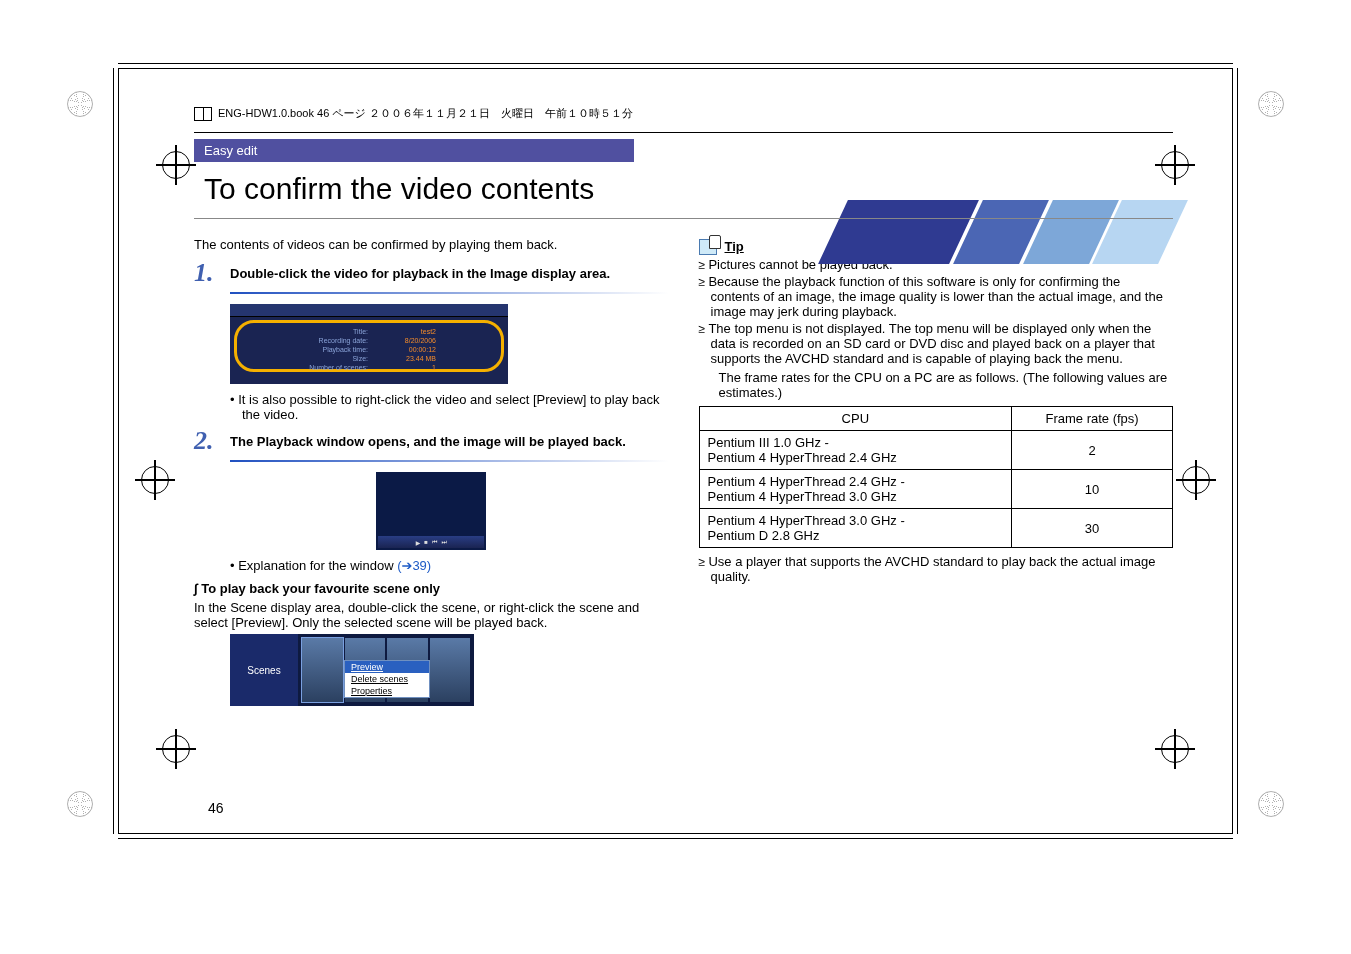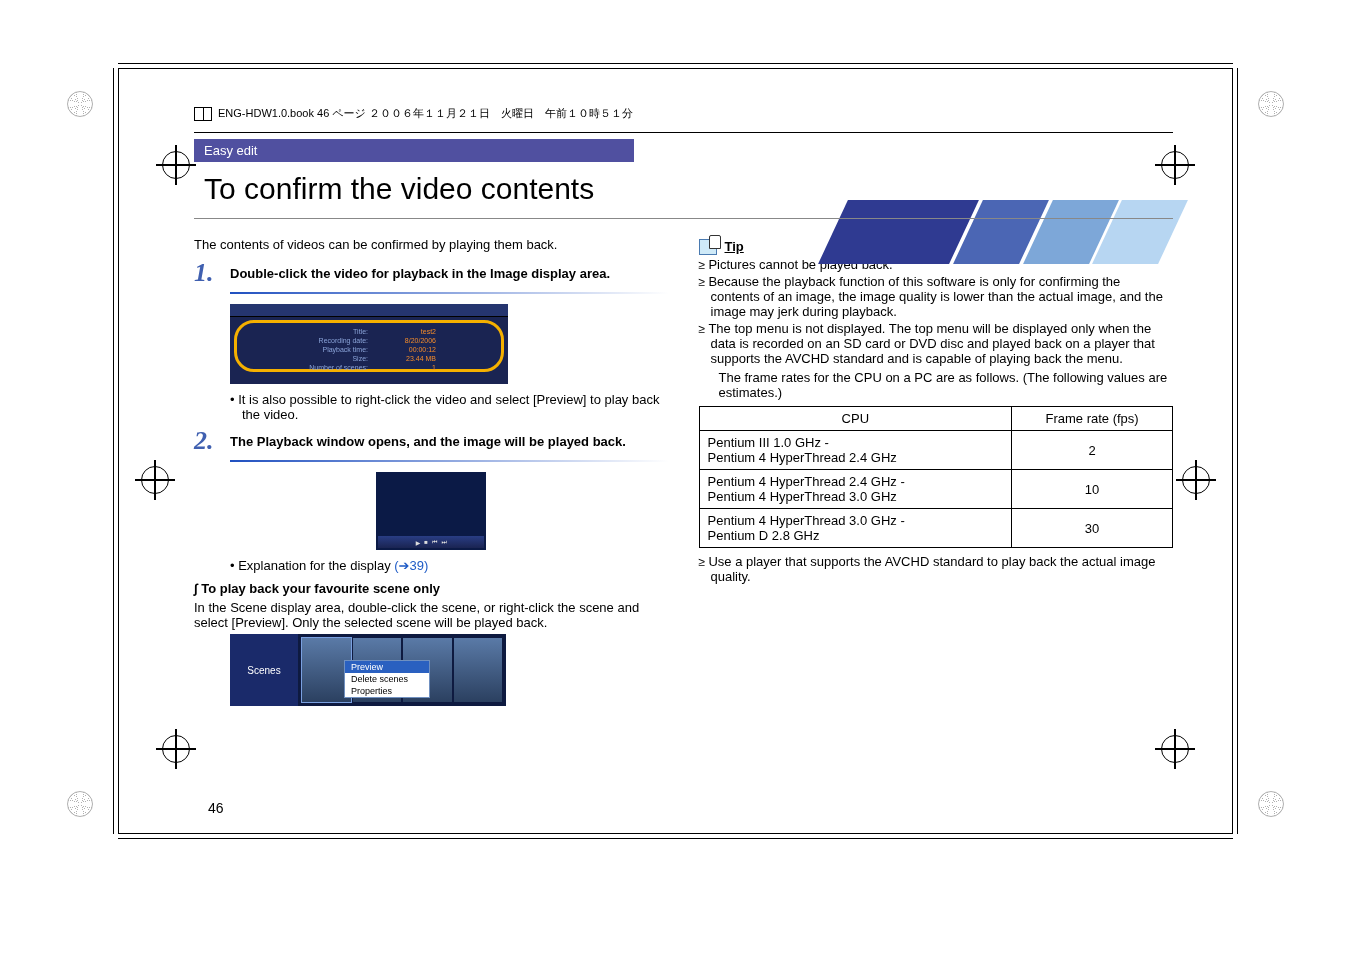--- a/index.html
+++ b/index.html
@@ -187,39 +187,39 @@
   .figure .txt.lbl { color:#8aa3d8; right:140px; }
   .figure.small { width: 110px; height: 78px; margin-left: auto; margin-right:auto; background:#0b1a46;}
   .figure.small .ctl {
     position:absolute; bottom:2px; left:2px; right:2px; height:12px;
     background: linear-gradient(#293d84,#1a2452);
     display:flex; gap:4px; justify-content:center; align-items:center;
   }
   .figure.small .ctl span { color:#ddd; font-size:6px; }
 
   .figure.scene {
-    width: 276px; height: 72px; margin-left: 36px;
+    width: 244px; height: 72px; margin-left: 36px;
     display:flex;
   }
   .figure.scene .sidelabel {
     width:68px; background:#1a2a6a; color:#fff; font-size:10px;
     display:flex; align-items:center; justify-content:center;
   }
   .figure.scene .thumbs {
     flex:1; background:#0e1a40; position:relative; display:flex; gap:2px; padding:4px;
   }
   .figure.scene .thumbs .thumb {
     flex:1; background:linear-gradient(#5a7aa7,#2b4060);
   }
   .figure.scene .thumbs .thumb.sel { outline:1px solid #7aa0e0; position:relative;}
   .figure.scene .menu {
     position:absolute; left:46px; top:26px; background:#fff; color:#000; font-size:9px;
     border:1px solid #7090c0; width:84px;
   }
-  .figure.scene .menu div { padding:1px 6px; }
+  .figure.scene .menu div { padding:1px 6px;text-decoration:underline; }
   .figure.scene .menu div.sel { background:#2a60c0; color:#fff; }
 
   .bullet {
     margin: 4px 0 4px 36px;
     text-indent: -12px;
     padding-left: 12px;
     font-size: 13px;
   }
   .bullet::before { content: "• "; }
 
@@ -360,21 +360,21 @@
       <div class="figure small">
         <div class="ctl">
           <span>▶</span>
           <span>■</span>
           <span>⏮</span>
           <span>⏭</span>
         </div>
       </div>
 
       <div class="bullet">
-        <span>Explanation for the display </span><span class="link">(➔39)</span>
+        <span>Explanation for the window </span><span class="link">(➔39)</span>
       </div>
 
       <div class="subhead">To play back your favourite scene only</div>
       <div class="para">In the Scene display area, double-click the scene, or right-click the scene and select [Preview]. Only the selected scene will be played back.</div>
 
       <div class="figure scene">
         <div class="sidelabel">Scenes</div>
         <div class="thumbs">
           <div class="thumb sel"></div>
           <div class="thumb"></div>

